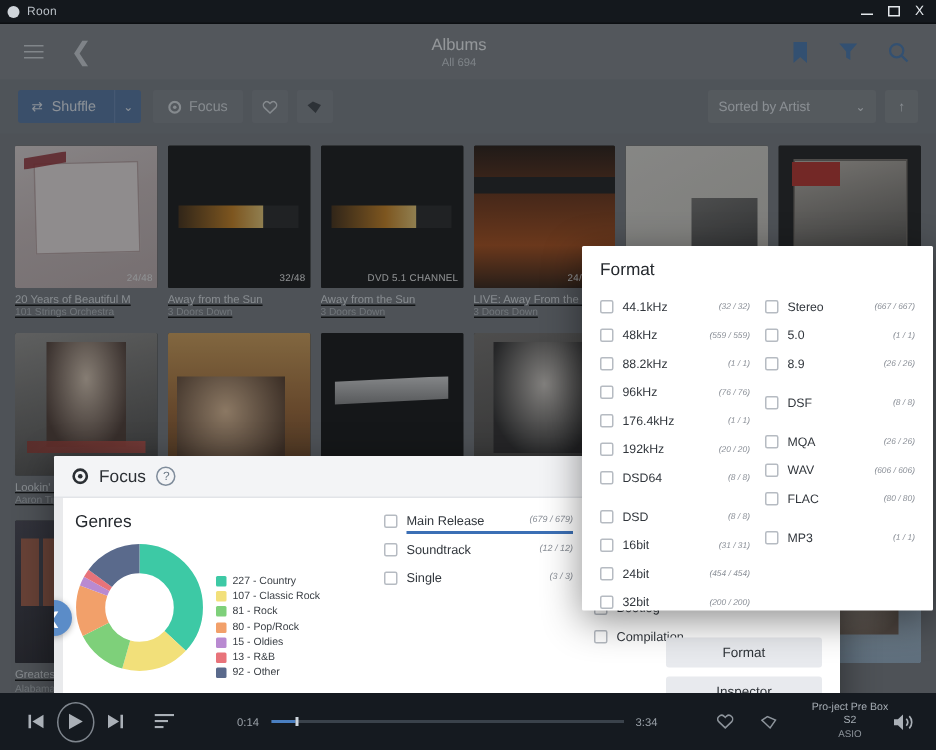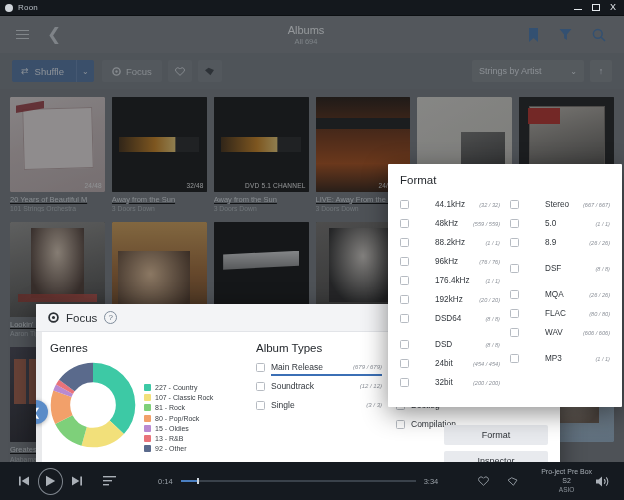--- a/index.html
+++ b/index.html
@@ -195,21 +195,21 @@
   .format-pop {
     position:absolute; left:388px; top:148px; width:234px; height:243px;
     background:#ffffff; box-shadow:0 6px 26px rgba(0,0,0,.45); border-radius:1px;
     padding:10px 12px 0 12px; overflow:hidden;
   }
   .format-title { font-size:11.5px; color:#24282d; margin-bottom:9px; }
   .fmt-cols { display:flex; gap:10px; }
   .fmt-col { width:100px; }
   .fmt-row { display:flex; align-items:center; height:19px; }
   .fmt-row.gap { margin-top:7px; }
-  .fmt-lbl { font-size:8.2px; color:#31363c;margin-left:20px; }
+  .fmt-lbl { font-size:8.2px; color:#31363c; }
   .fmt-cnt { margin-left:auto; font-size:5.6px; color:#8b9098; font-style:italic; }
 
   
   .player {
     position:absolute; left:0; bottom:0; width:624px; height:38px; background:#151a20;
     display:flex; align-items:center; color:#aab0b7; z-index:5;
   }
   .pbtn { cursor:pointer; display:flex; align-items:center; justify-content:center; }
   .play-ring {
     width:27px; height:27px; border-radius:50%; border:1px solid #7f868e;
@@ -296,21 +296,21 @@
         </span>
       </div>
       <div class="tbtn sq">
         <span>
           <svg width="11" height="9" viewBox="0 0 12 10">
               <path d="M1 3.5 5 .8l6 2.6-4 5.8z" fill="#33383d"></path>
             </svg>
         </span>
       </div>
       <div class="sorter">
-        <span>Strings by Artist</span>
+        <span>Sorted by Artist</span>
         <span class="cv">⌄</span>
       </div>
       <div class="sortdir">↑</div>
     </div>
 
     <div class="gridwrap">
       <div class="grid" id="album-grid">
           <div class="cell">
             <div class="art">
               <div class="inner a-20y"><span class="bar"></span><span class="ph"></span><span class="tt"></span><span class="fr"></span><span class="rd"></span><span class="strip"></span><span class="logo"></span><span class="sub"></span><span class="row"></span><span class="blk"></span><span class="txt"></span></div>
@@ -509,21 +509,20 @@
                 </div>
                 <div>
                   <span class="sw" style="background: rgb(90, 106, 140);"></span>
                   <span>92 - Other</span>
                 </div>
               </div>
           </div>
         </div>
 
         <div class="col types-col">
-          <div class="col-title">Album Types</div>
           <div id="album-types-list">
               <div class="chk-row">
                 <span class="chk"></span>
                 <span class="chk-lbl">Main Release</span>
                 <span class="chk-cnt">(679 / 679)</span>
                 <span class="underline"></span>
               </div>
               <div class="chk-row">
                 <span class="chk"></span>
                 <span class="chk-lbl">Soundtrack</span>
@@ -605,20 +604,25 @@
               <span class="fmt-lbl">DSD64</span>
               <span class="fmt-cnt">(8 / 8)</span>
             </div>
             <div class="fmt-row gap">
               <span class="chk"></span>
               <span class="fmt-lbl">DSD</span>
               <span class="fmt-cnt">(8 / 8)</span>
             </div>
             <div class="fmt-row">
               <span class="chk"></span>
+              <span class="fmt-lbl">16bit</span>
+              <span class="fmt-cnt">(31 / 31)</span>
+            </div>
+            <div class="fmt-row">
+              <span class="chk"></span>
               <span class="fmt-lbl">24bit</span>
               <span class="fmt-cnt">(454 / 454)</span>
             </div>
             <div class="fmt-row">
               <span class="chk"></span>
               <span class="fmt-lbl">32bit</span>
               <span class="fmt-cnt">(200 / 200)</span>
             </div>
           </div>
         <div class="fmt-col" id="fmt-right">
@@ -642,27 +646,27 @@
               <span class="fmt-lbl">DSF</span>
               <span class="fmt-cnt">(8 / 8)</span>
             </div>
             <div class="fmt-row gap">
               <span class="chk"></span>
               <span class="fmt-lbl">MQA</span>
               <span class="fmt-cnt">(26 / 26)</span>
             </div>
             <div class="fmt-row">
               <span class="chk"></span>
+              <span class="fmt-lbl">WAV</span>
+              <span class="fmt-cnt">(606 / 606)</span>
+            </div>
+            <div class="fmt-row">
+              <span class="chk"></span>
               <span class="fmt-lbl">FLAC</span>
               <span class="fmt-cnt">(80 / 80)</span>
-            </div>
-            <div class="fmt-row">
-              <span class="chk"></span>
-              <span class="fmt-lbl">WAV</span>
-              <span class="fmt-cnt">(606 / 606)</span>
             </div>
             <div class="fmt-row gap">
               <span class="chk"></span>
               <span class="fmt-lbl">MP3</span>
               <span class="fmt-cnt">(1 / 1)</span>
             </div>
           </div>
       </div>
     </div>
 

